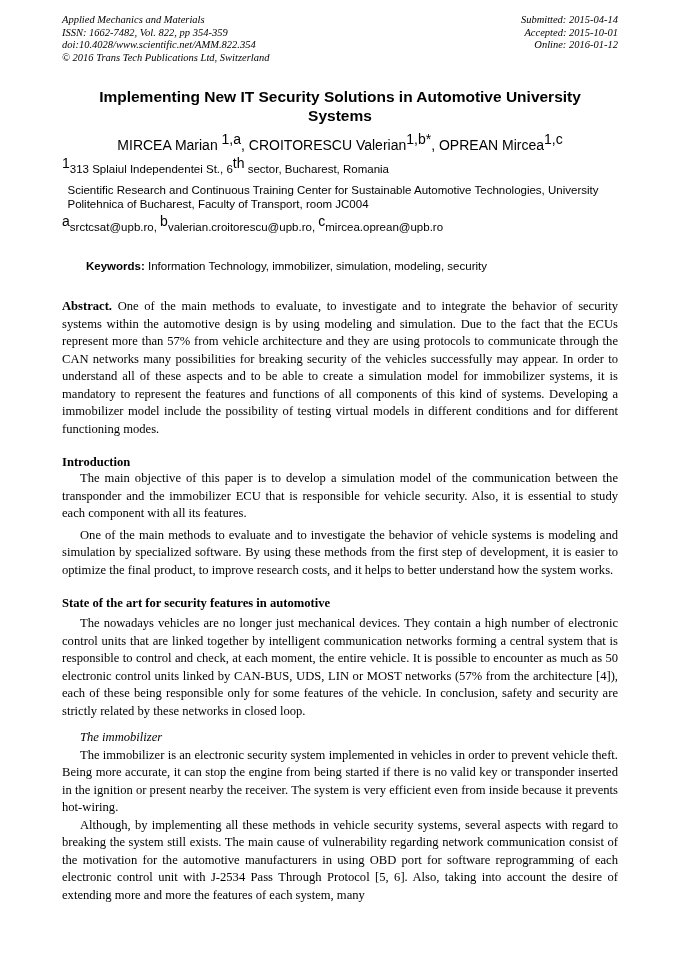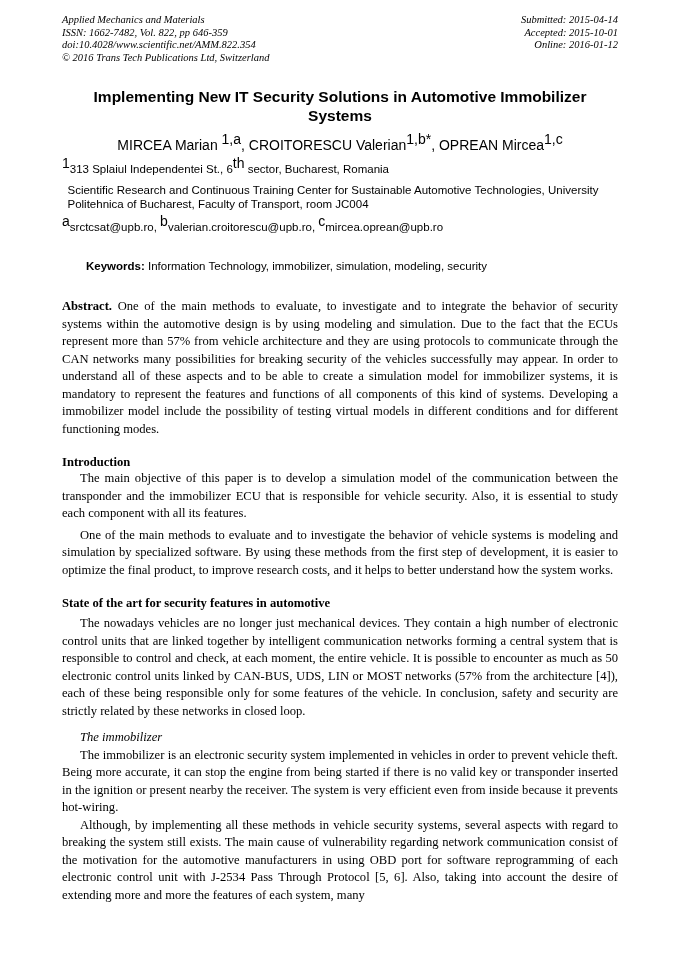--- a/index.html
+++ b/index.html
@@ -101,32 +101,32 @@
   }
 </style>
 </head>
 <body>
 
 <div class="page">
 
   <div class="jheader">
     <div class="left">
       <div>Applied Mechanics and Materials</div>
-      <div>ISSN: 1662-7482, Vol. 822, pp 646-359</div>
+      <div>ISSN: 1662-7482, Vol. 822, pp 354-359</div>
       <div>doi:10.4028/www.scientific.net/AMM.822.354</div>
       <div>© 2016 Trans Tech Publications Ltd, Switzerland</div>
     </div>
     <div class="right">
       <div>Submitted: 2015-04-14</div>
       <div>Accepted: 2015-10-01</div>
       <div>Online: 2016-01-12</div>
     </div>
   </div>
 
-  <div class="paper-title">Implementing New IT Security Solutions in Automotive Immobilizer Systems</div>
+  <div class="paper-title">Implementing New IT Security Solutions in Automotive University Systems</div>
 
   <div class="authors">
     <span>MIRCEA Marian </span><sup>1,a</sup><span>, </span><span>CROITORESCU Valerian</span><sup>1,b*</sup><span>, </span><span>OPREAN Mircea</span><sup>1,c</sup>
   </div>
 
   <div class="affil affil-line1">
     <sup>1</sup><span>313 Splaiul Independentei St., 6</span><sup>th</sup><span> sector, Bucharest, Romania</span>
   </div>
 
   <div class="affil affil-line2">Scientific Research and Continuous Training Center for Sustainable Automotive Technologies, University Politehnica of Bucharest, Faculty of Transport, room JC004</div>

